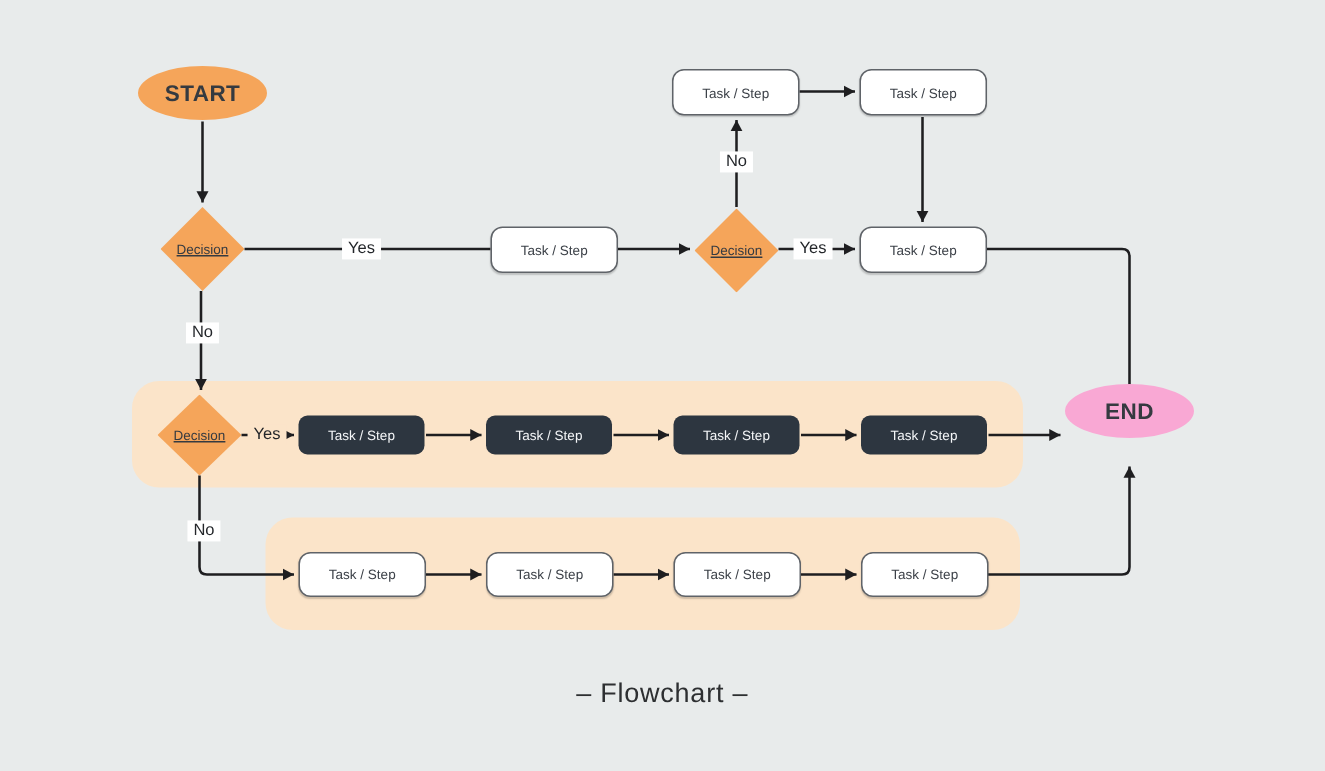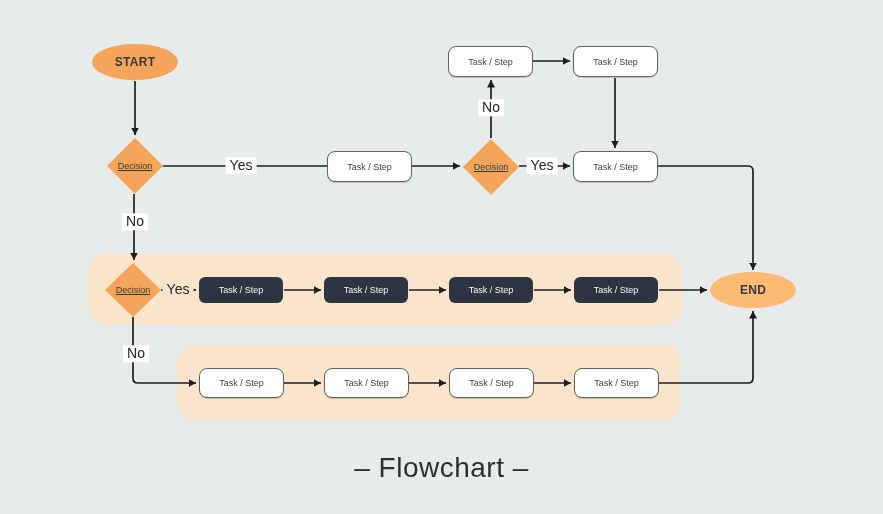--- a/index.html
+++ b/index.html
@@ -2,29 +2,29 @@
 <html><head>
 <meta charset="utf-8">
 <style>
   html,body{margin:0;padding:0;}
   body{font-family:"Liberation Sans",sans-serif;}
   #stage{position:relative;width:883px;height:514px;overflow:hidden;}
   .band{position:absolute;border-radius:18px;}
   #edge-svg{position:absolute;left:0;top:0;z-index:2;}
   .node{position:absolute;z-index:3;display:flex;align-items:center;justify-content:center;
         box-sizing:border-box;text-align:center;}
-  .node-ellipse{border-radius:50%;font-size:12px;font-weight:700;letter-spacing:.3px;color:#353a40;}
+  .node-ellipse{border-radius:50%;font-size:15px;font-weight:700;letter-spacing:.3px;color:#353a40;}
   .node-diamond{clip-path:polygon(50% 0,100% 50%,50% 100%,0 50%);font-size:9px;color:#353a40;text-decoration:underline;}
   .node-task{background:#ffffff;border:1px solid #5f6368;border-radius:8px;font-size:9px;
              box-shadow:0 1px 1px rgba(0,0,0,.18);}
   .node-task-dark{border-radius:6px;font-size:9px;color:#f4f6f8;}
-  .edge-label{position:absolute;z-index:4;transform:translate(-50%,-50%);font-size:14px;
+  .edge-label{position:absolute;z-index:4;transform:translate(-50%,-50%);font-size:11px;
               color:#23262a;padding:1px 4px;line-height:1.1;}
   #diagram-title{position:absolute;left:0;right:0;top:452px;text-align:center;z-index:4;
-                 font-size:28px;color:#2d2f31;letter-spacing:.5px;}
+                 font-size:18px;color:#2d2f31;letter-spacing:.5px;}
 </style>
 </head>
 <body style="background: rgb(232, 235, 235);">
 
 <div id="stage" style="background: rgb(232, 235, 235);">
   <svg id="edge-svg" width="883" height="514">
     <defs>
       <marker id="arrowhead" markerUnits="userSpaceOnUse" markerWidth="9" markerHeight="9" refX="7.5" refY="4.5" orient="auto">
         <polygon points="0,0.5 7.5,4.5 0,8.5" fill="#1e1e20"></polygon>
       </marker>
@@ -95,21 +95,21 @@
     </div>
     <div class="node node-task" style="left: 324px; top: 368px; width: 85px; height: 30px; color: rgb(60, 65, 72);">
       <span>Task / Step</span>
     </div>
     <div class="node node-task" style="left: 449px; top: 368px; width: 85px; height: 30px; color: rgb(60, 65, 72);">
       <span>Task / Step</span>
     </div>
     <div class="node node-task" style="left: 574px; top: 368px; width: 85px; height: 30px; color: rgb(60, 65, 72);">
       <span>Task / Step</span>
     </div>
-    <div class="node node-ellipse" style="left: 710px; top: 272px; width: 86px; height: 36px; background: #fdba74;">
+    <div class="node node-ellipse" style="left: 710px; top: 256px; width: 86px; height: 36px; background: #f9a8d4;">
       <span>END</span>
     </div>
     <span class="edge-label" style="left: 241px; top: 166px; background: rgb(255, 255, 255); color: rgb(35, 38, 42);">Yes</span>
     <span class="edge-label" style="left: 135px; top: 222px; background: rgb(255, 255, 255); color: rgb(35, 38, 42);">No</span>
     <span class="edge-label" style="left: 491px; top: 108px; background: rgb(255, 255, 255); color: rgb(35, 38, 42);">No</span>
     <span class="edge-label" style="left: 542px; top: 166px; background: rgb(255, 255, 255); color: rgb(35, 38, 42);">Yes</span>
     <span class="edge-label" style="left: 178px; top: 290px; background: rgb(251, 228, 201); color: rgb(35, 38, 42);">Yes</span>
     <span class="edge-label" style="left: 136px; top: 354px; background: rgb(255, 255, 255); color: rgb(35, 38, 42);">No</span>
   </div>
 

